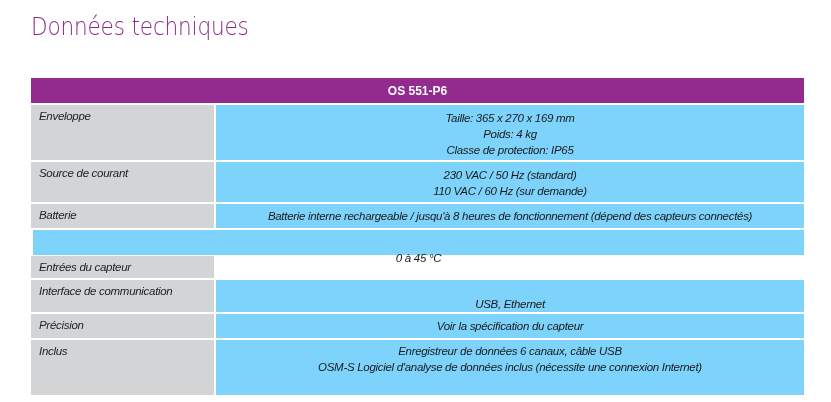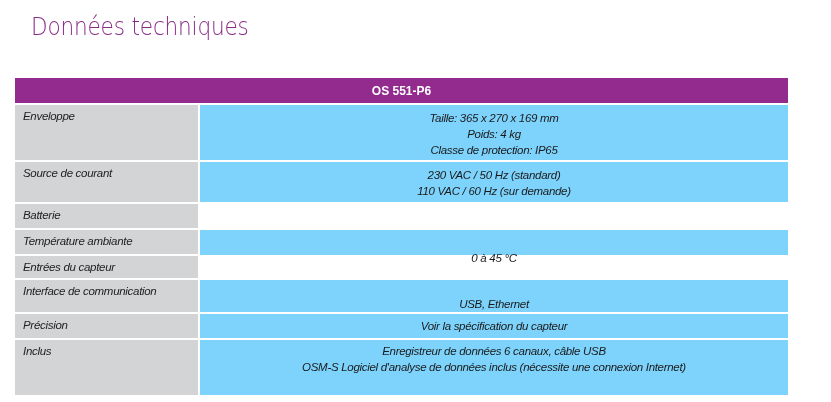--- a/index.html
+++ b/index.html
@@ -3,21 +3,21 @@
   <meta charset="utf-8">
   <style>
     html, body { margin: 0; padding: 0; background: #ffffff; }
     body { width: 831px; height: 402px; position: relative; overflow: hidden; font-family: "Liberation Sans", sans-serif; }
     .title {
       position: absolute; left: 31px; top: 13px;
       font-family: "DejaVu Sans", sans-serif; font-weight: 300;
       font-size: 24px; color: #8a2a87; letter-spacing: -0.2px;
       transform: scaleX(0.9); transform-origin: left top;
     }
-    .table { position: absolute; left: 15px; top: 78px; width: 773px; }
+    .table { position: absolute; left: 31px; top: 78px; width: 773px; }
     .thead {
       height: 25px; background: #922b8d; color: #ffffff;
       font-weight: bold; font-size: 12px; text-align: center; line-height: 27px;
       font-family: "Liberation Sans Narrow", "Liberation Sans", sans-serif;
     }
     .row { display: flex; margin-top: 2px; font-style: italic; }
     .label {
       width: 183px; background: #d3d4d6; color: #222;
       font-size: 11.5px; padding: 5px 8px; box-sizing: border-box;
       font-family: "Liberation Sans", sans-serif;
@@ -50,24 +50,26 @@
   <div class="row" style="height:40px">
     <div class="label">Source de courant</div>
     <div class="value">
       <div>230 VAC / 50 Hz (standard)</div>
       <div>110 VAC / 60 Hz (sur demande)</div>
     </div>
   </div>
 
   <div class="row" style="height:24px">
     <div class="label">Batterie</div>
+    <div class="value" style="padding-top:4px">
+      <div>Batterie interne rechargeable / jusqu'à 8 heures de fonctionnement (dépend des capteurs connectés)</div>
+    </div>
   </div>
 
   <div class="row" style="height:24px">
-    <div class="label">Température ambiante</div>
     <div class="value" style="padding-top:20px">
       <div>0 à 45 °C</div>
     </div>
   </div>
 
   <div class="row" style="height:22px">
     <div class="label">Entrées du capteur</div>
   </div>
 
   <div class="row" style="height:32px">

